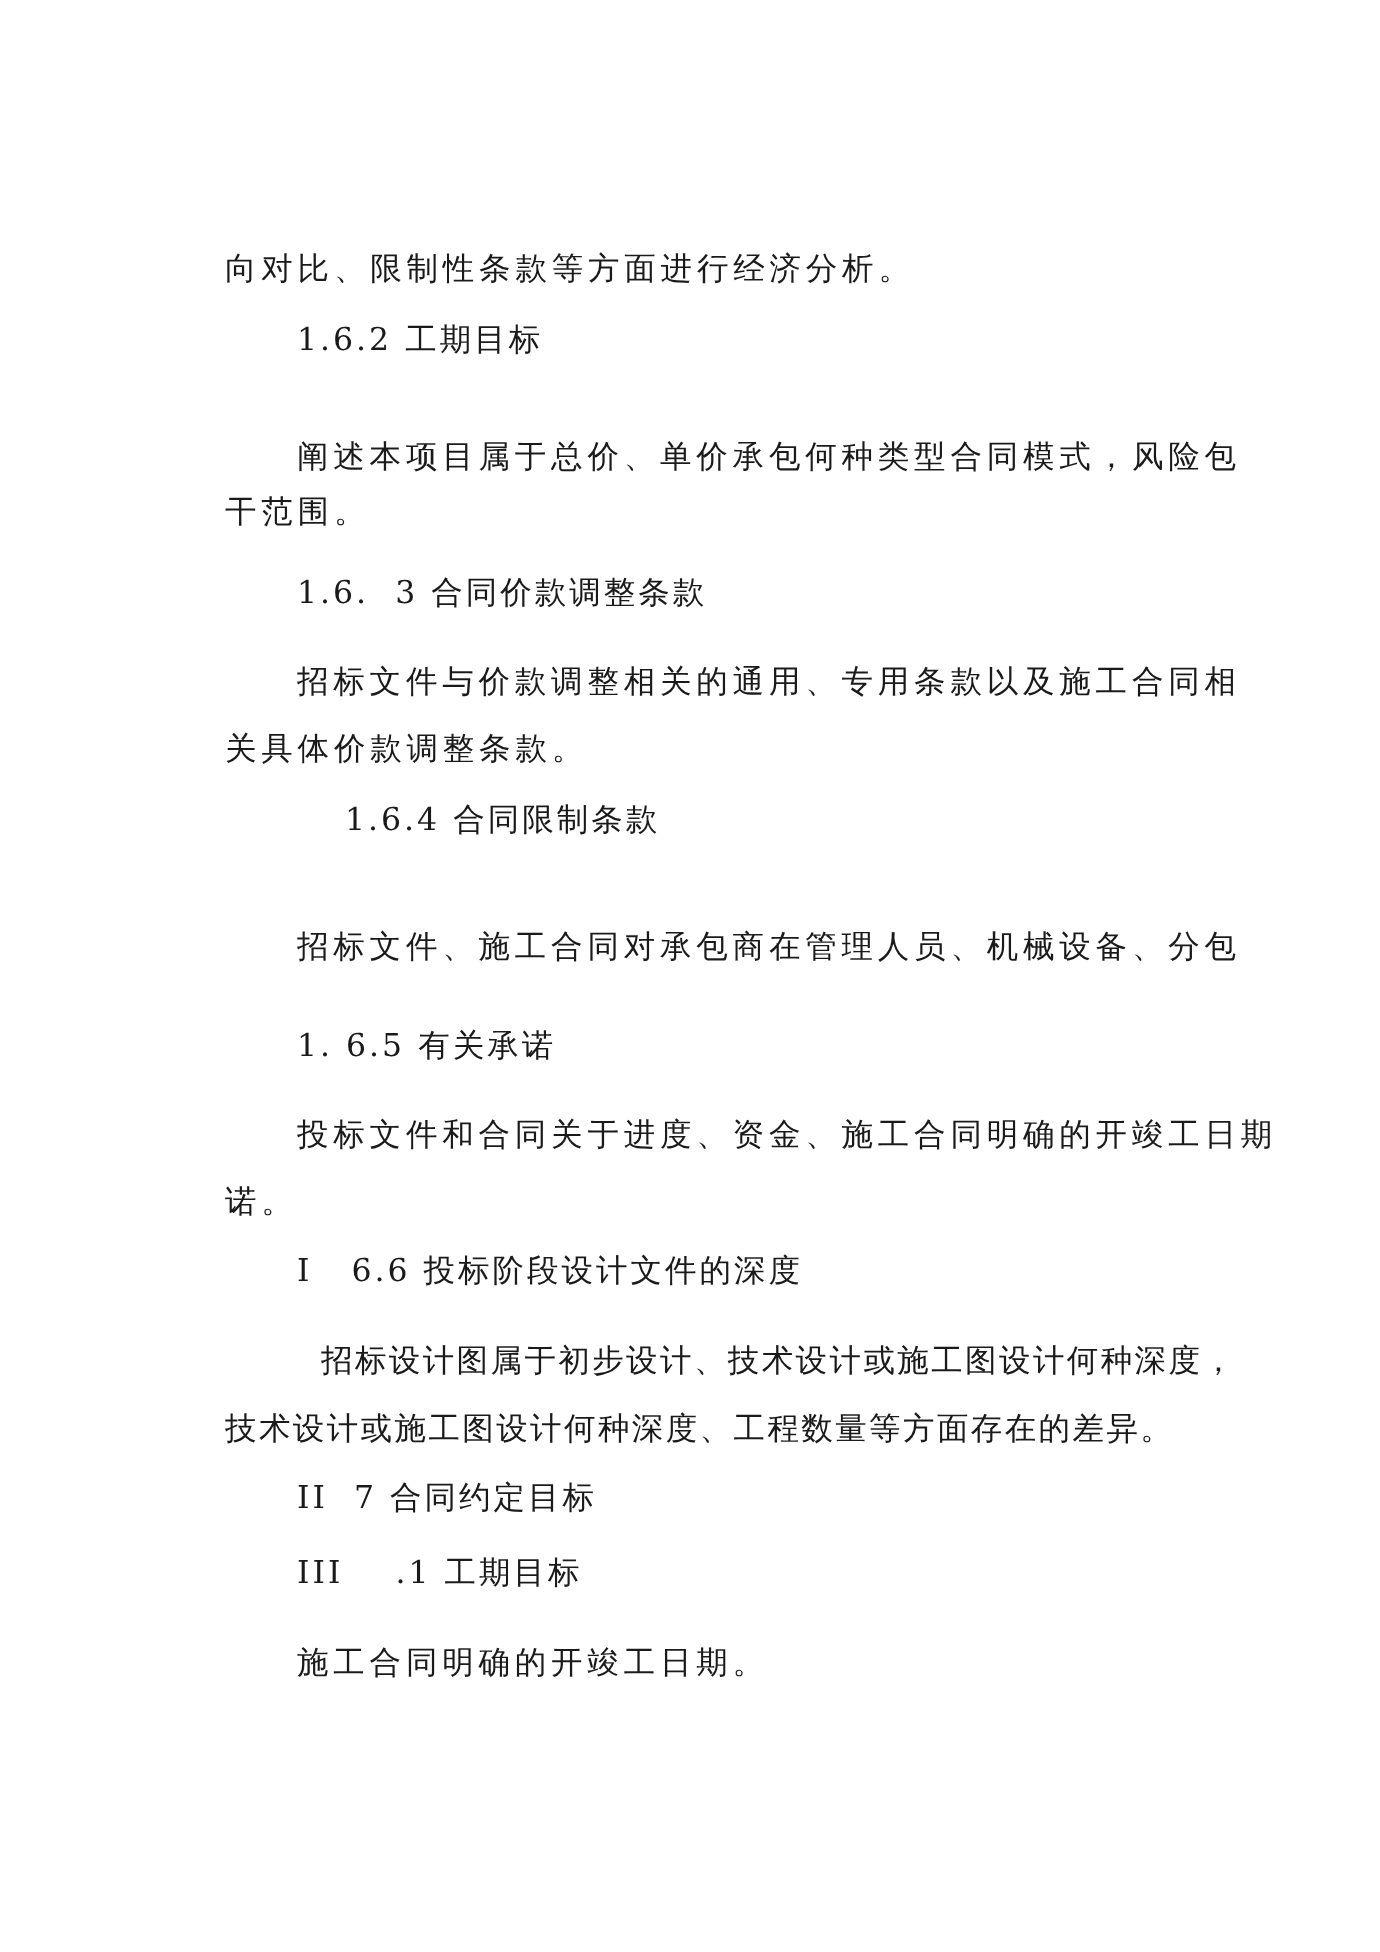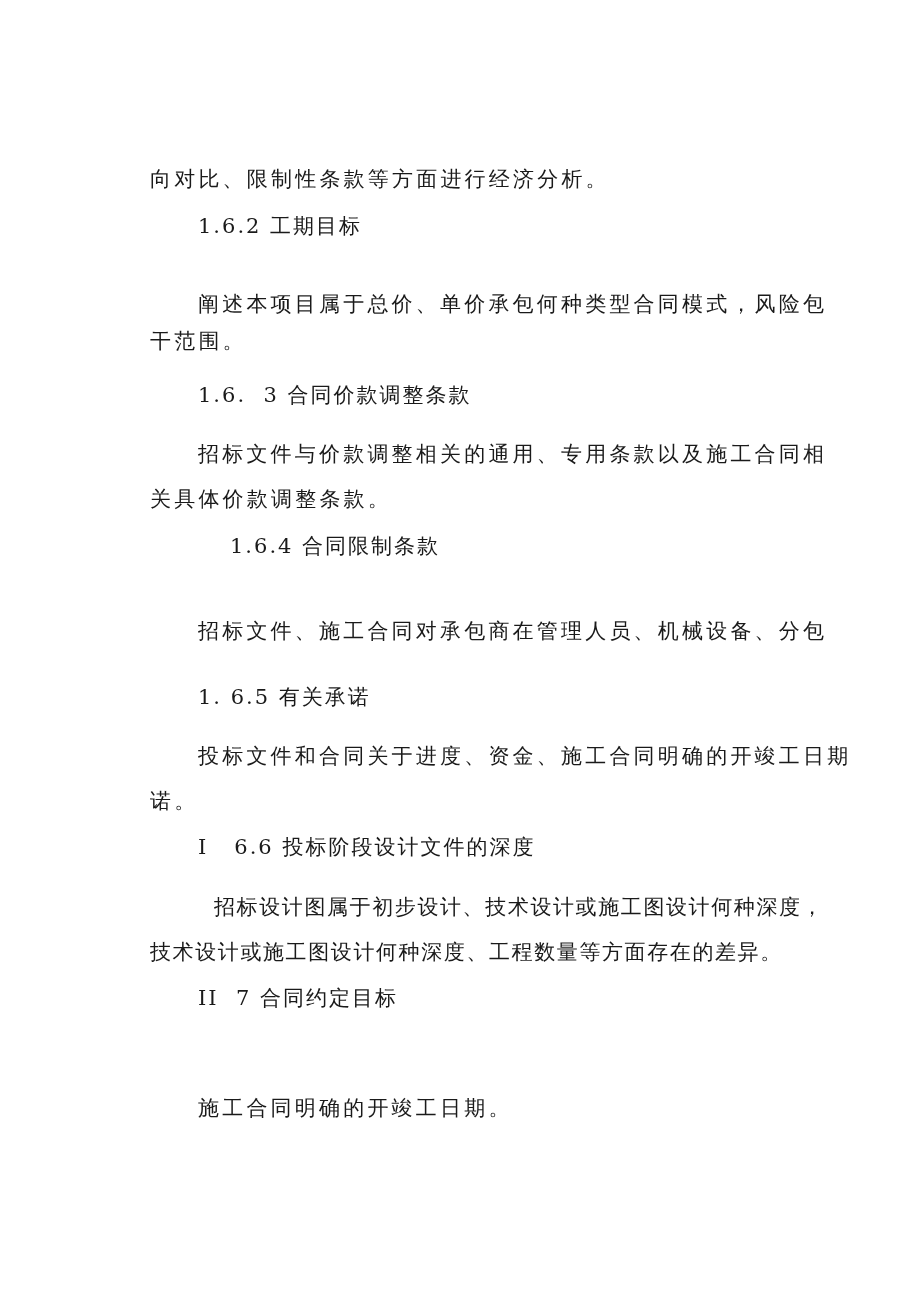--- a/index.html
+++ b/index.html
@@ -22,14 +22,15 @@
   <div class="line" style="left:150px;top:485px;">关具体价款调整条款。</div>
   <div class="line heading" style="left:198px;top:532px;margin-left:32px;">1.6.4 合同限制条款</div>
   <div class="line" style="left:198px;top:592px;margin-top:25px;">招标文件、施工合同对承包商在管理人员、机械设备、分包</div>
   <div class="line heading" style="left:198px;top:683px;white-space:pre;">1. 6.5 有关承诺</div>
   <div class="line" style="left:198px;top:742px;">投标文件和合同关于进度、资金、施工合同明确的开竣工日期</div>
   <div class="line" style="left:150px;top:787px;">诺。</div>
   <div class="line heading" style="left:198px;top:833px;white-space:pre;">I   6.6 投标阶段设计文件的深度</div>
   <div class="line" style="left:214px;top:893px;letter-spacing:1.6px;">招标设计图属于初步设计、技术设计或施工图设计何种深度，</div>
   <div class="line" style="left:150px;top:938px;letter-spacing:1.6px;">技术设计或施工图设计何种深度、工程数量等方面存在的差异。</div>
   <div class="line heading" style="left:198px;top:984px;white-space:pre;">II  7 合同约定目标</div>
+  <div class="line heading" style="left:198px;top:1034px;white-space:pre;">III    .1 工期目标</div>
   <div class="line" style="left:198px;top:1094px;">施工合同明确的开竣工日期。</div>
 </div>
 
 </body></html>

